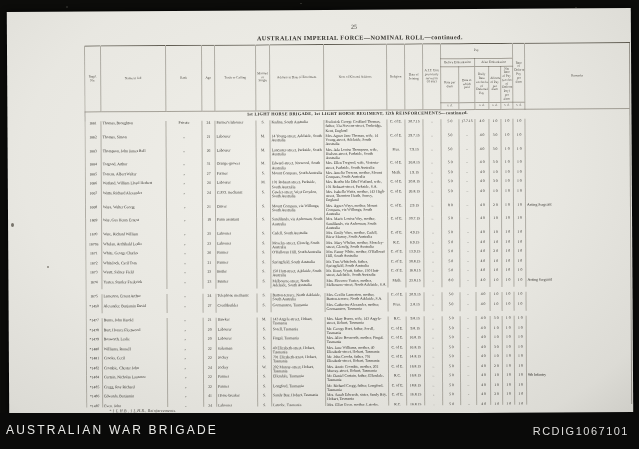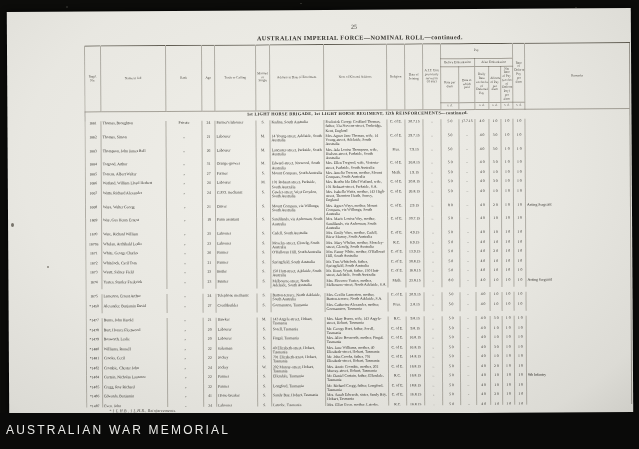--- a/index.html
+++ b/index.html
@@ -706,14 +706,15 @@
   <div class="footnote">* 1 L.H.B., 1 L.H.R., Reinforcements.</div>
 </div>
 
 <div class="speck s1"></div>
 <div class="speck s2"></div>
 <div class="speck s3"></div>
 <div class="speck s4"></div>
 <div class="speck s5"></div>
 
 <div class="footer-band">
-  <div class="footer-left">AUSTRALIAN WAR MEMORIAL</div>
+  <div class="footer-left">AUSTRALIAN WAR BRIGADE</div>
+  <div class="footer-right">RCDIG1067101</div>
 </div>
 
 </body></html>

